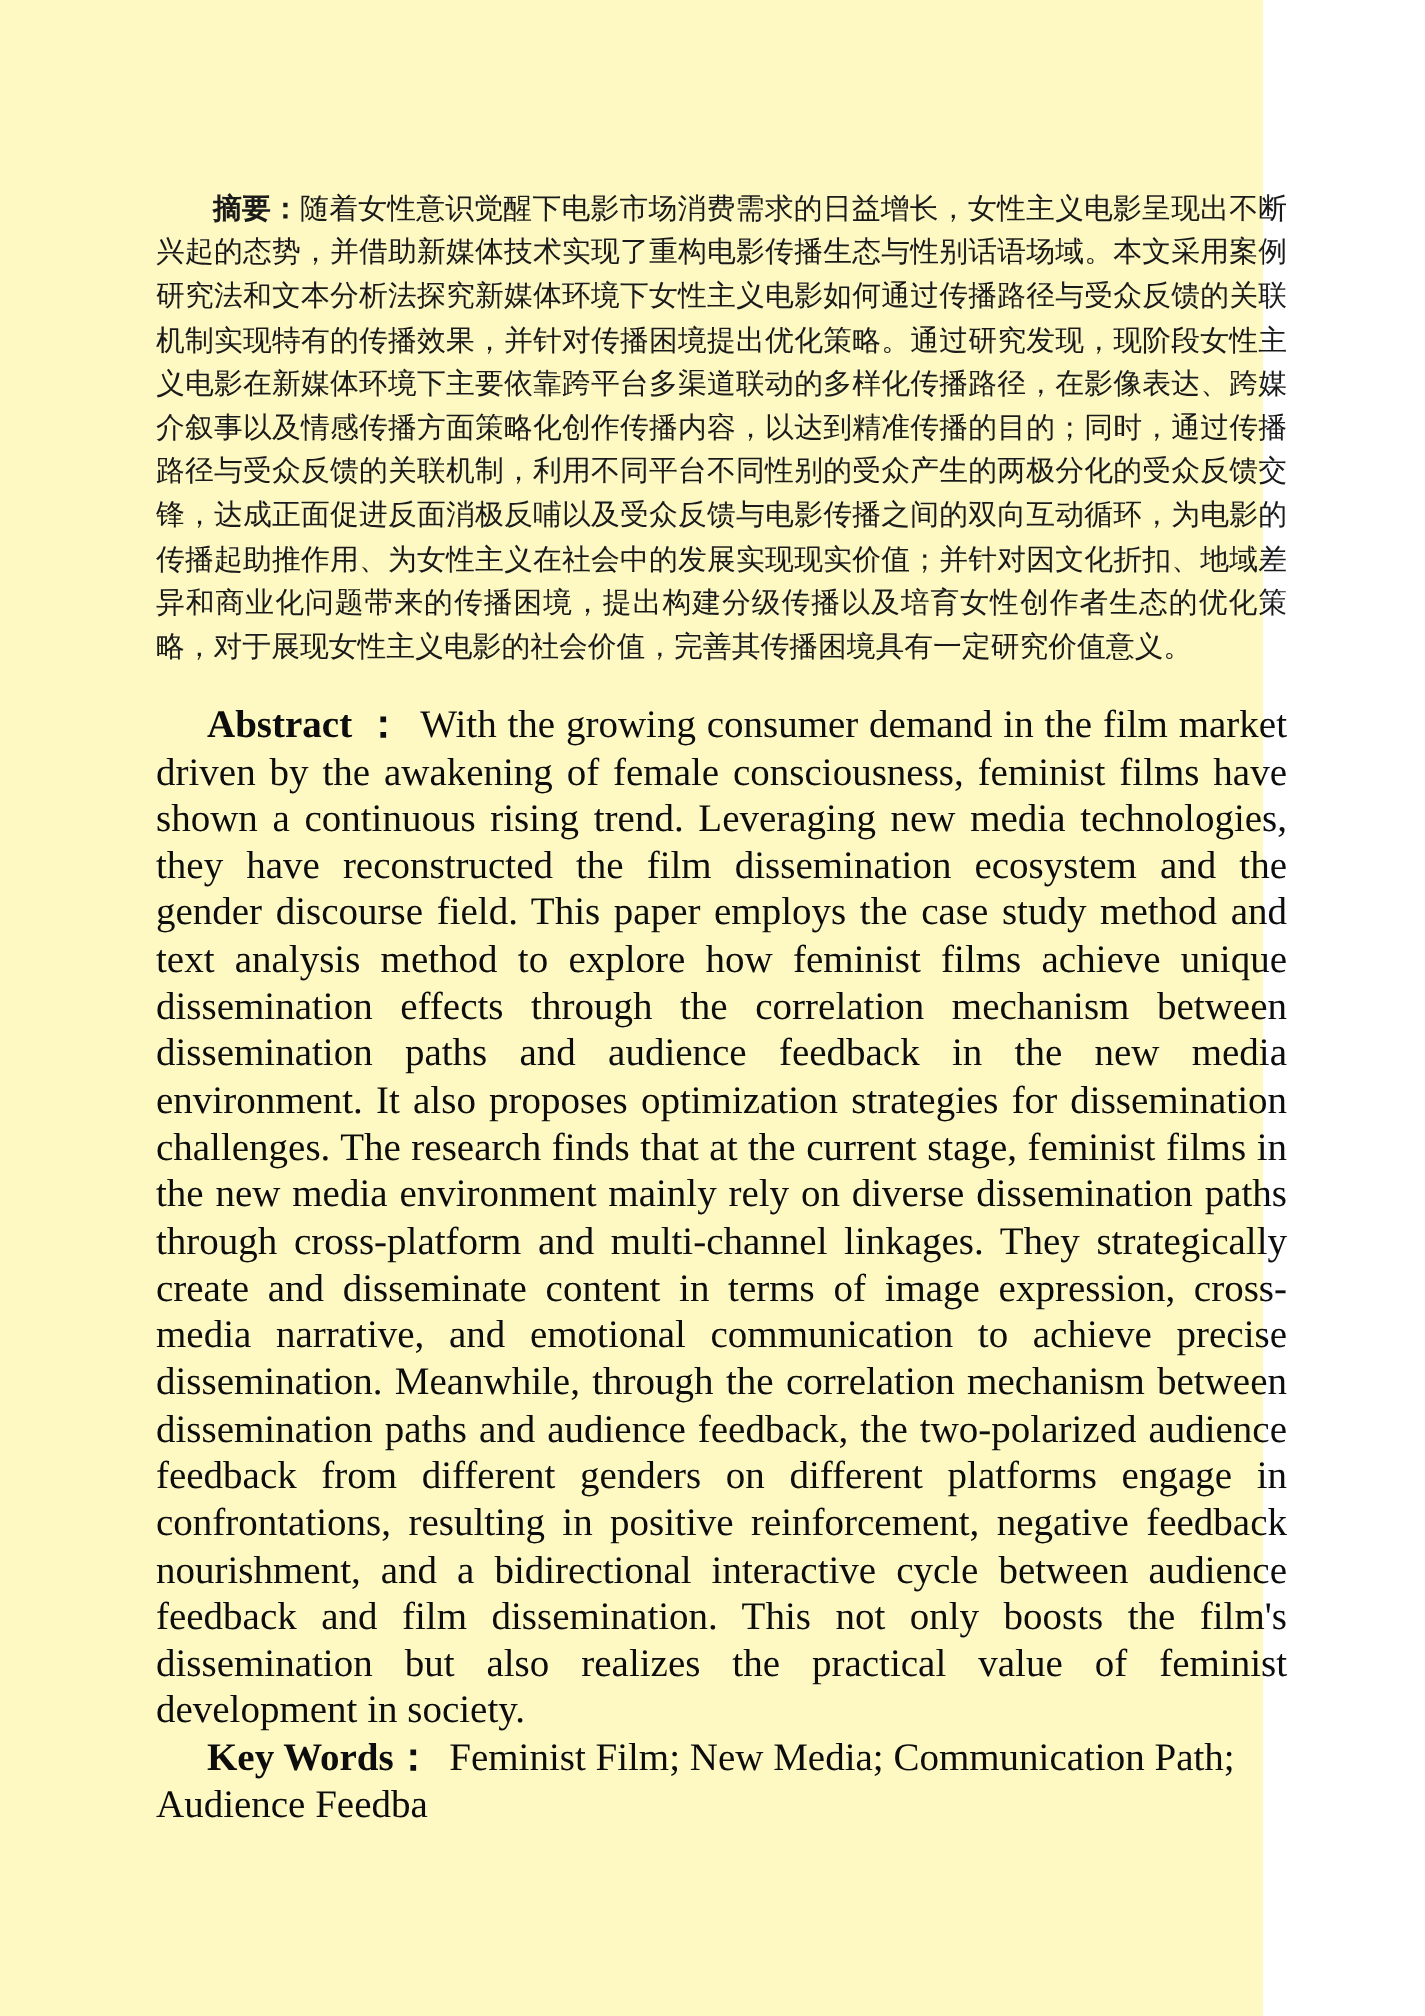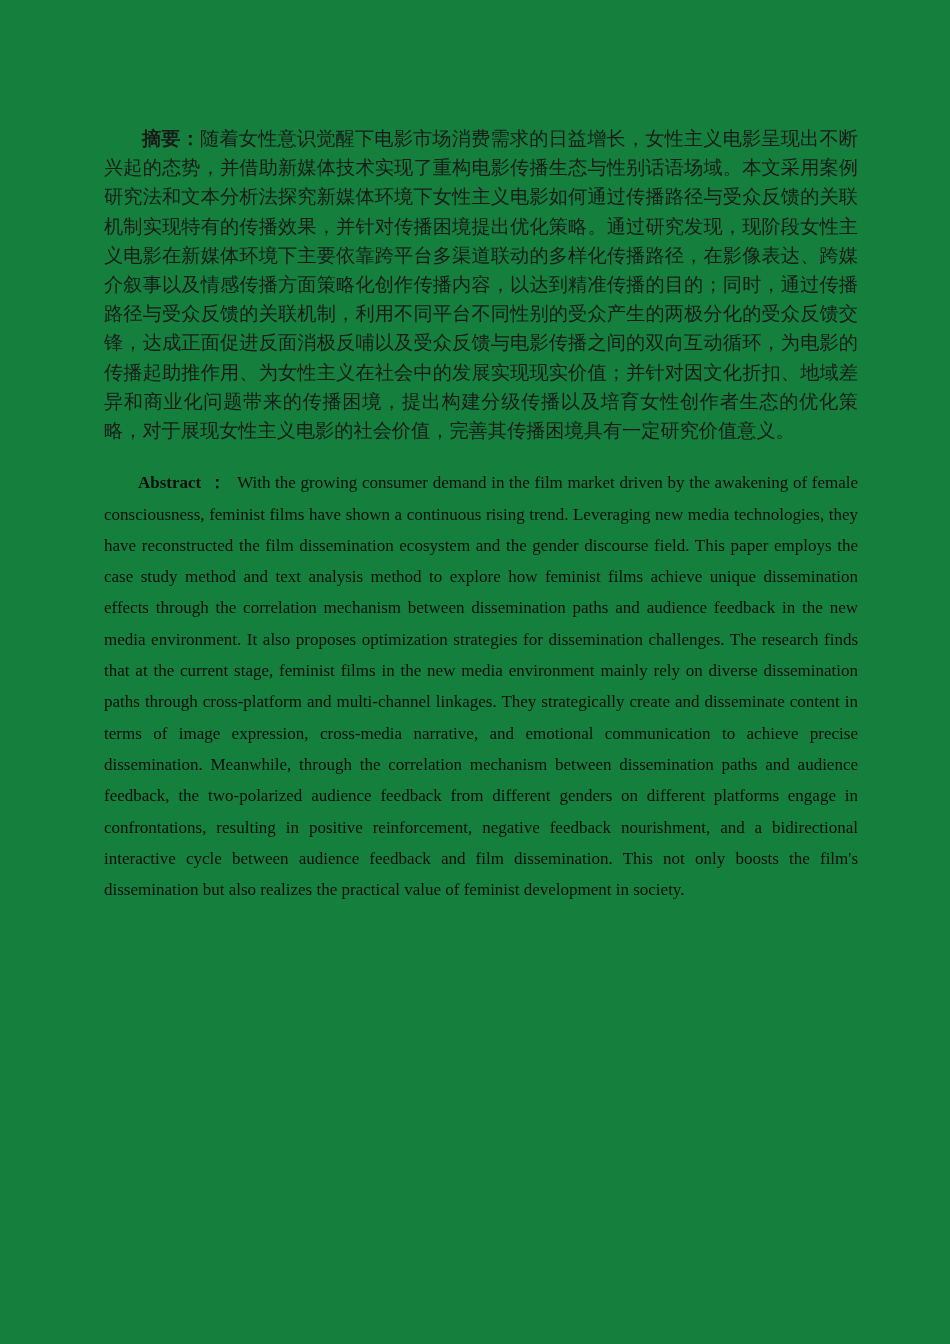--- a/index.html
+++ b/index.html
@@ -12,23 +12,23 @@
     height: 1344px;
     position: relative;
     font-family: "Liberation Serif", "DejaVu Serif", serif;
     color: #000000;
     overflow: hidden;
   }
   .page {
     position: absolute;
     left: 0;
     top: 0;
-    width: 950px;
+    width: 842px;
     height: 1344px;
-    background: #15803d;
+    background: #fef9c3;
   }
   .content {
     position: absolute;
     left: 104px;
     top: 124px;
     width: 754px;
   }
 
   
   .cn-block {
@@ -50,21 +50,21 @@
   .cn-keywords {
     margin: 0;
     text-indent: 38px;
     text-align: left;
   }
 
   
   .en-block {
     margin-top: 22px;
     font-family: "Liberation Serif", "DejaVu Serif", serif;
-    font-size: 17px;
+    font-size: 26px;
     line-height: 31.3px;
     text-align: justify;
     color: #0d0d0d;
   }
   .en-para {
     margin: 0;
     text-indent: 34px;
     text-align: justify;
   }
   .en-keywords {
@@ -83,16 +83,17 @@
 
 <div class="page">
   <div class="content">
 
     <div class="cn-block">
       <p class="cn-para"><span class="lbl-bold">摘要</span><span class="lbl-bold">：</span><span>随着女性意识觉醒下电影市场消费需求的日益增长，女性主义电影呈现出不断兴起的态势，并借助新媒体技术实现了重构电影传播生态与性别话语场域。本文采用案例研究法和文本分析法探究新媒体环境下女性主义电影如何通过传播路径与受众反馈的关联机制实现特有的传播效果，并针对传播困境提出优化策略。通过研究发现，现阶段女性主义电影在新媒体环境下主要依靠跨平台多渠道联动的多样化传播路径，在影像表达、跨媒介叙事以及情感传播方面策略化创作传播内容，以达到精准传播的目的；同时，通过传播路径与受众反馈的关联机制，利用不同平台不同性别的受众产生的两极分化的受众反馈交锋，达成正面促进反面消极反哺以及受众反馈与电影传播之间的双向互动循环，为电影的传播起助推作用、为女性主义在社会中的发展实现现实价值；并针对因文化折扣、地域差异和商业化问题带来的传播困境，提出构建分级传播以及培育女性创作者生态的优化策略，对于展现女性主义电影的社会价值，完善其传播困境具有一定研究价值意义。</span></p>
     </div>
 
     <div class="en-block">
       <p class="en-para"><span class="en-lbl">Abstract</span><span class="gap-sm"></span><span class="en-lbl">：</span><span class="gap-md"></span><span>With the growing consumer demand in the film market driven by the awakening of female consciousness, feminist films have shown a continuous rising trend. Leveraging new media technologies, they have reconstructed the film dissemination ecosystem and the gender discourse field. This paper employs the case study method and text analysis method to explore how feminist films achieve unique dissemination effects through the correlation mechanism between dissemination paths and audience feedback in the new media environment. It also proposes optimization strategies for dissemination challenges. The research finds that at the current stage, feminist films in the new media environment mainly rely on diverse dissemination paths through cross-platform and multi-channel linkages. They strategically create and disseminate content in terms of image expression, cross-media narrative, and emotional communication to achieve precise dissemination. Meanwhile, through the correlation mechanism between dissemination paths and audience feedback, the two-polarized audience feedback from different genders on different platforms engage in confrontations, resulting in positive reinforcement, negative feedback nourishment, and a bidirectional interactive cycle between audience feedback and film dissemination. This not only boosts the film's dissemination but also realizes the practical value of feminist development in society.</span></p>
+      <p class="en-keywords"><span class="en-lbl">Key Words</span><span class="en-lbl">：</span><span class="gap-md"></span><span>Feminist Film; New Media; Communication Path; Audience Feedba</span></p>
     </div>
 
   </div>
 </div>
 
 </body></html>

